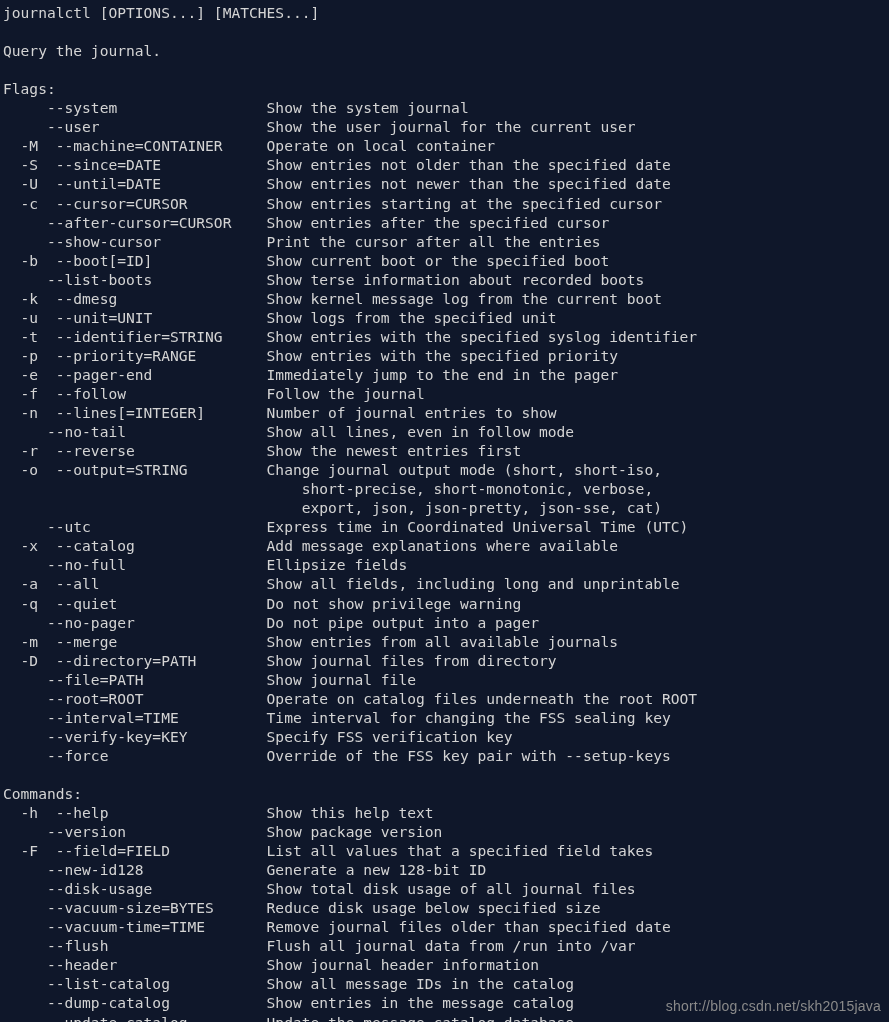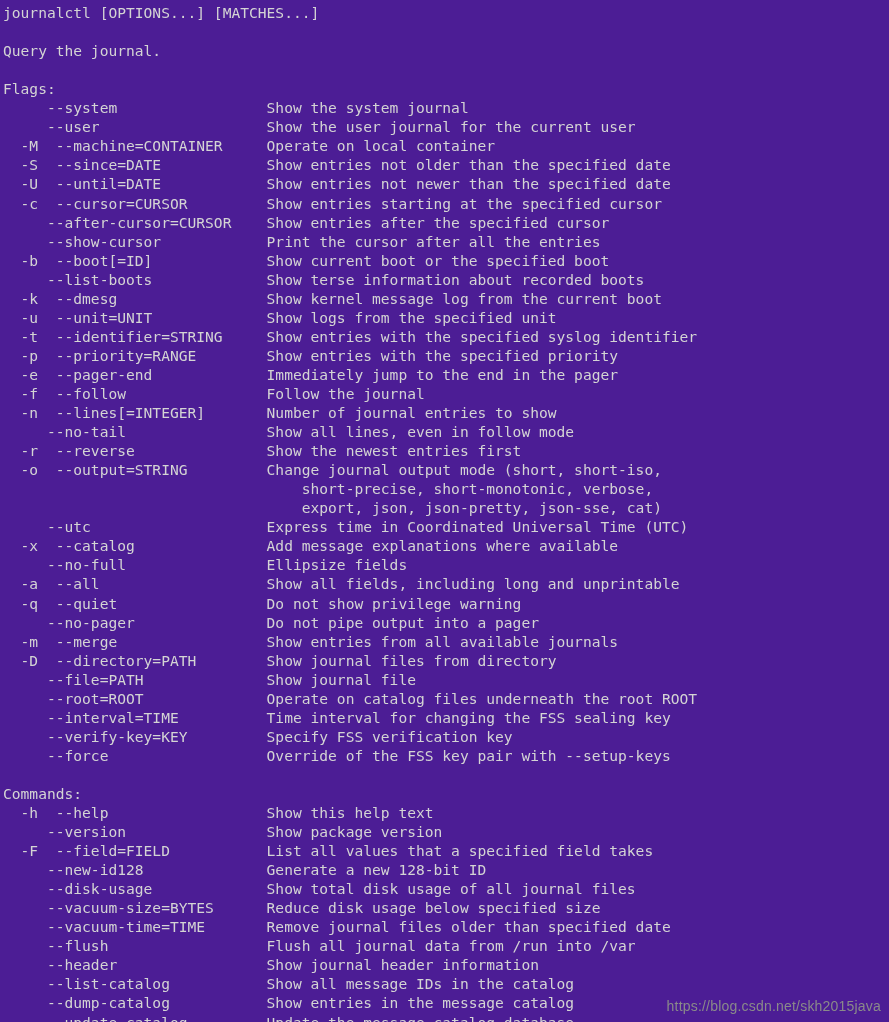--- a/index.html
+++ b/index.html
@@ -5,21 +5,21 @@
 <style>
   html, body {
     margin: 0;
     padding: 0;
     background: #0a0a0a;
   }
   #terminal {
     position: relative;
     width: 889px;
     height: 1022px;
-    background: #4c1d95;
+    background: #0f172a;
     overflow: hidden;
     font-family: "DejaVu Sans Mono", "Liberation Mono", monospace;
     font-size: 14.6px;
     line-height: 19.05px;
     color: #d4d4d4;
     letter-spacing: 0px;
   }
   #screen {
     position: absolute;
     left: 3px;
@@ -44,14 +44,14 @@
     color: #8a8a8a;
     letter-spacing: 0.2px;
     white-space: pre;
   }
 </style>
 </head>
 <body>
 
 <div id="terminal">
   <div id="screen"><span class="line clip-top">                                                                   </span><span class="line">journalctl [OPTIONS...] [MATCHES...]</span><span class="line">&nbsp;</span><span class="line">Query the journal.</span><span class="line">&nbsp;</span><span class="line">Flags:</span><span class="line">     --system                 Show the system journal</span><span class="line">     --user                   Show the user journal for the current user</span><span class="line">  -M  --machine=CONTAINER     Operate on local container</span><span class="line">  -S  --since=DATE            Show entries not older than the specified date</span><span class="line">  -U  --until=DATE            Show entries not newer than the specified date</span><span class="line">  -c  --cursor=CURSOR         Show entries starting at the specified cursor</span><span class="line">     --after-cursor=CURSOR    Show entries after the specified cursor</span><span class="line">     --show-cursor            Print the cursor after all the entries</span><span class="line">  -b  --boot[=ID]             Show current boot or the specified boot</span><span class="line">     --list-boots             Show terse information about recorded boots</span><span class="line">  -k  --dmesg                 Show kernel message log from the current boot</span><span class="line">  -u  --unit=UNIT             Show logs from the specified unit</span><span class="line">  -t  --identifier=STRING     Show entries with the specified syslog identifier</span><span class="line">  -p  --priority=RANGE        Show entries with the specified priority</span><span class="line">  -e  --pager-end             Immediately jump to the end in the pager</span><span class="line">  -f  --follow                Follow the journal</span><span class="line">  -n  --lines[=INTEGER]       Number of journal entries to show</span><span class="line">     --no-tail                Show all lines, even in follow mode</span><span class="line">  -r  --reverse               Show the newest entries first</span><span class="line">  -o  --output=STRING         Change journal output mode (short, short-iso,</span><span class="line">                                  short-precise, short-monotonic, verbose,</span><span class="line">                                  export, json, json-pretty, json-sse, cat)</span><span class="line">     --utc                    Express time in Coordinated Universal Time (UTC)</span><span class="line">  -x  --catalog               Add message explanations where available</span><span class="line">     --no-full                Ellipsize fields</span><span class="line">  -a  --all                   Show all fields, including long and unprintable</span><span class="line">  -q  --quiet                 Do not show privilege warning</span><span class="line">     --no-pager               Do not pipe output into a pager</span><span class="line">  -m  --merge                 Show entries from all available journals</span><span class="line">  -D  --directory=PATH        Show journal files from directory</span><span class="line">     --file=PATH              Show journal file</span><span class="line">     --root=ROOT              Operate on catalog files underneath the root ROOT</span><span class="line">     --interval=TIME          Time interval for changing the FSS sealing key</span><span class="line">     --verify-key=KEY         Specify FSS verification key</span><span class="line">     --force                  Override of the FSS key pair with --setup-keys</span><span class="line">&nbsp;</span><span class="line">Commands:</span><span class="line">  -h  --help                  Show this help text</span><span class="line">     --version                Show package version</span><span class="line">  -F  --field=FIELD           List all values that a specified field takes</span><span class="line">     --new-id128              Generate a new 128-bit ID</span><span class="line">     --disk-usage             Show total disk usage of all journal files</span><span class="line">     --vacuum-size=BYTES      Reduce disk usage below specified size</span><span class="line">     --vacuum-time=TIME       Remove journal files older than specified date</span><span class="line">     --flush                  Flush all journal data from /run into /var</span><span class="line">     --header                 Show journal header information</span><span class="line">     --list-catalog           Show all message IDs in the catalog</span><span class="line">     --dump-catalog           Show entries in the message catalog</span><span class="line">     --update-catalog         Update the message catalog database</span></div>
-  <div class="watermark">https://blog.csdn.net/skh2015java</div>
+  <div class="watermark">short://blog.csdn.net/skh2015java</div>
 </div>
 
 </body></html>

